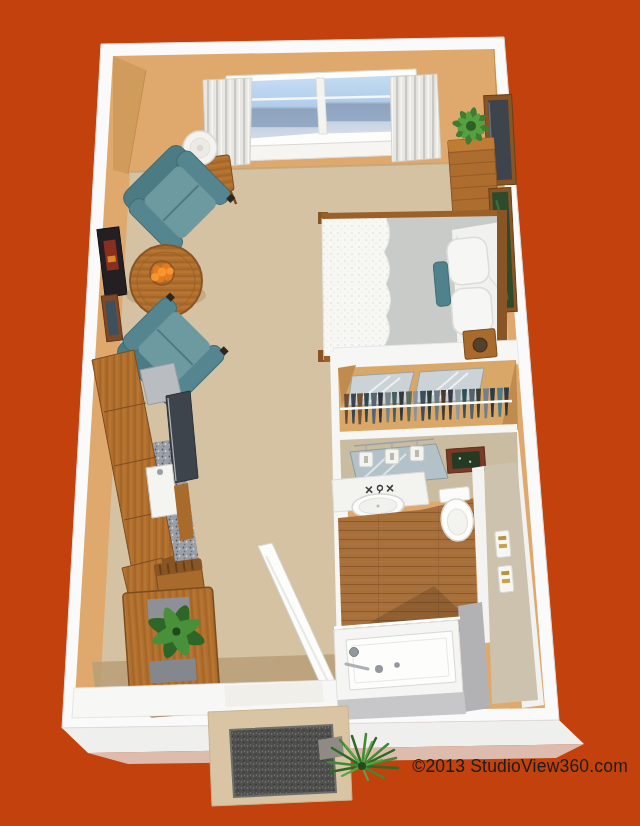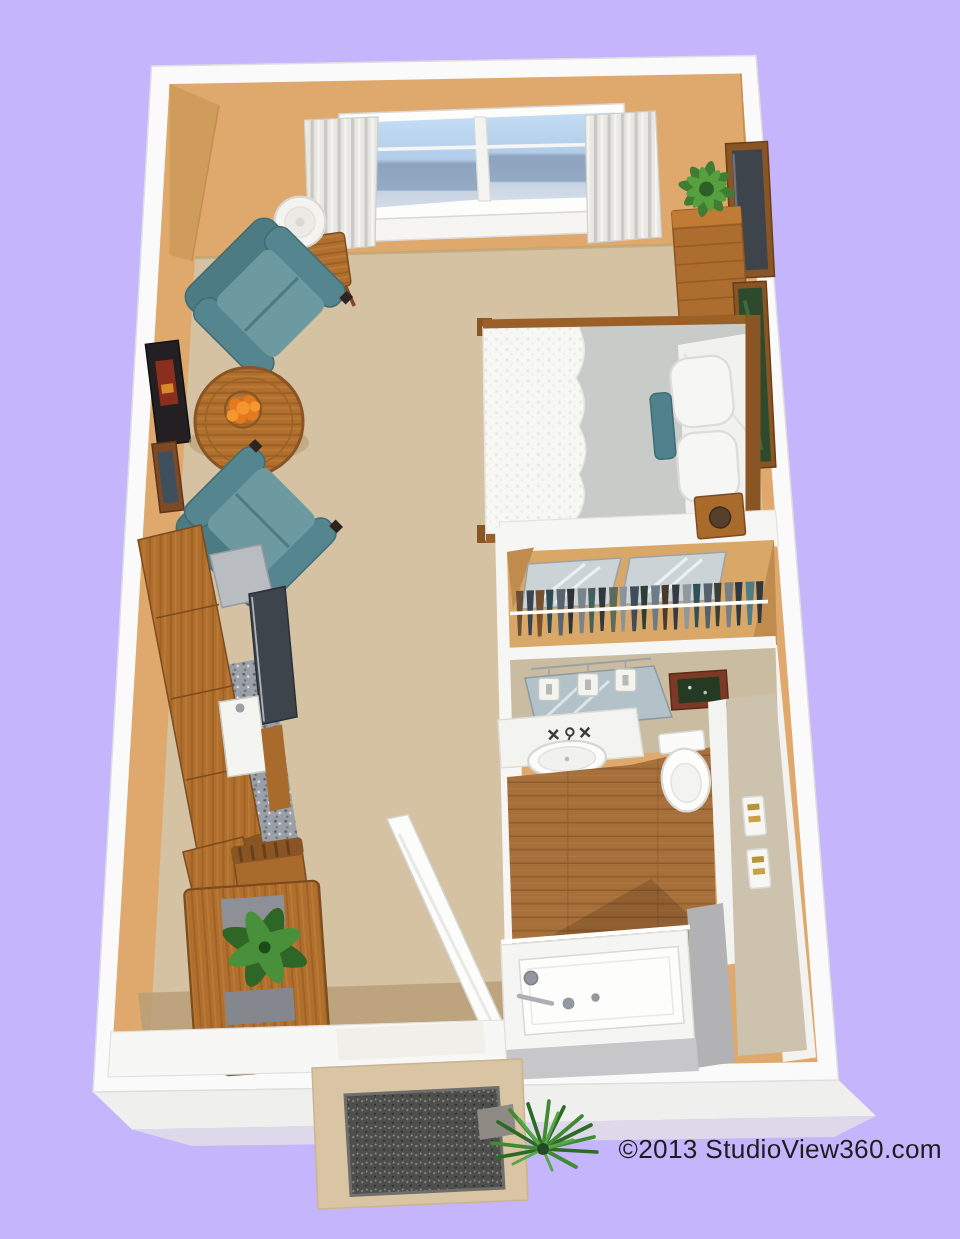--- a/index.html
+++ b/index.html
@@ -1,16 +1,16 @@
 <!DOCTYPE html>
 <html style="--c-text: #1c1c1c; --c-wallTan: #dfa96d; --c-wallShade: #c98f4f; --c-outerWall: #fafafa; --c-carpet: #d5c2a3; --c-carpetShade: #b89f78; --c-wood: #b06f2d; --c-woodDark: #7d4c1e; --c-tealDark: #4c7b84; --c-tealLight: #6d99a1; --c-glassTop: #bdd7f2; --c-glassBottom: #8fa3bd; --c-curtain: #e8e7e3; --c-counterSpeckle: #9ba0a8; --c-appliance: #b9bdc1; --c-tvGray: #3e444b; --c-linen: #f6f6f4; --c-sheetGray: #c9cbc9; --c-plankWood: #a76f3a; --c-plantGreen: #3f8a33; --c-matGray: #4e4e4c; --c-hallwayTan: #ccc2ad; --c-tubWallGray: #b2b2b4; --c-shadow: #e6e6e4;"><head>
 <meta charset="utf-8">
 <style>
   html,body{margin:0;padding:0;background:#ffffff;}
-  #canvas{position:relative;width:640px;height:826px;background:#c4b5fd;overflow:hidden;
+  #canvas{position:relative;width:640px;height:826px;background:#c2410c;overflow:hidden;
           font-family:"Liberation Sans", sans-serif;}
   #plan-svg{position:absolute;left:0;top:0;}
   #copyright{position:absolute;top:756px;right:12px;width:260px;text-align:right;
              font-size:17.5px;letter-spacing:.2px;color:var(--c-text,#1c1c1c);}
 </style>
 </head>
 <body>
 
 <div id="canvas">
 <svg id="plan-svg" width="640" height="826" viewBox="0 0 640 826">

